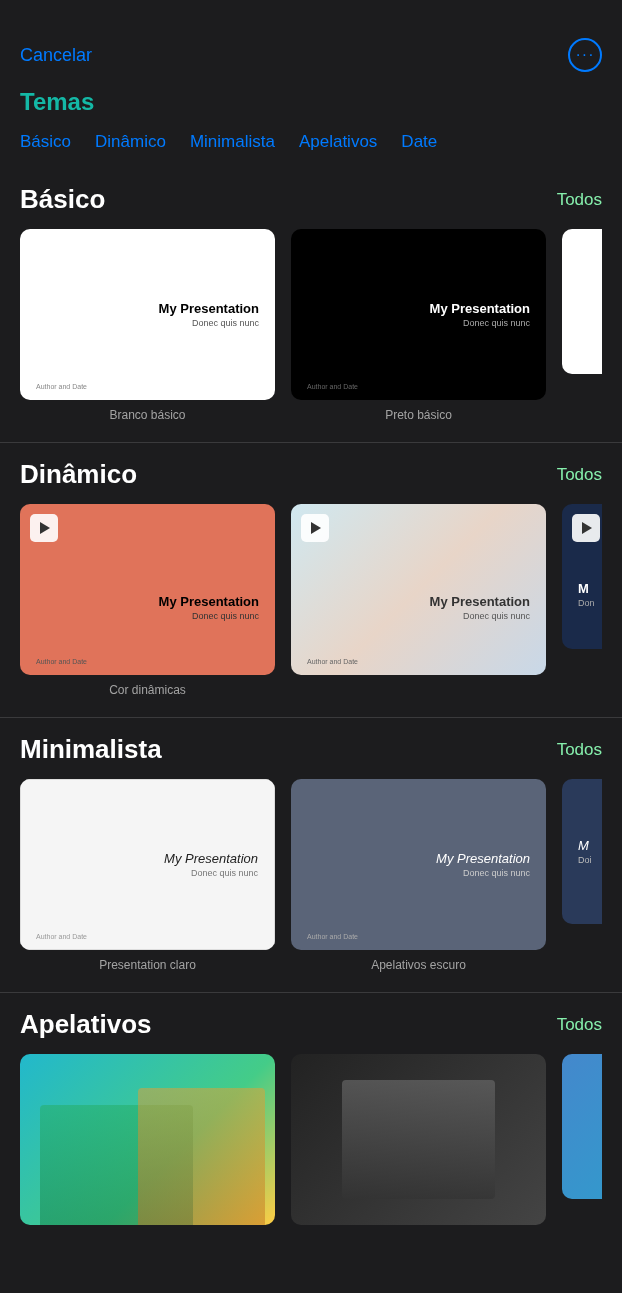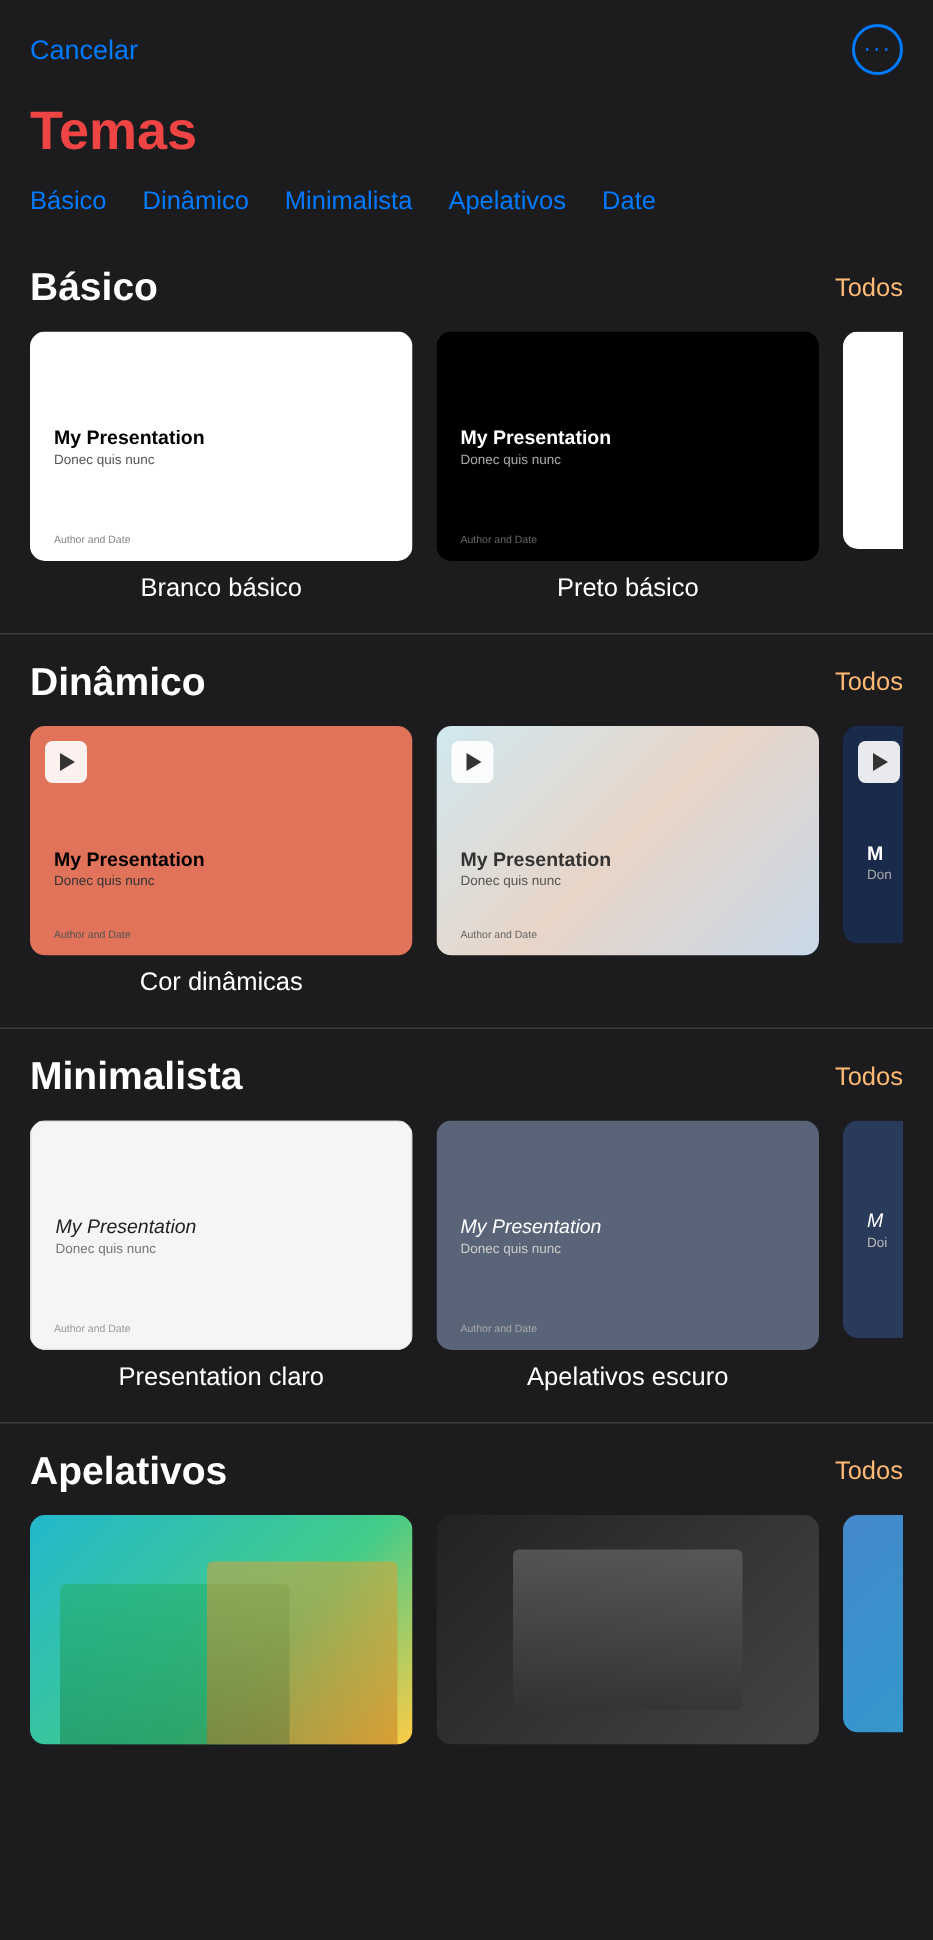--- a/index.html
+++ b/index.html
@@ -11,20 +11,21 @@
       min-height: 1293px;
       overflow-x: hidden;
     }
 
     
     .header {
       display: flex;
       justify-content: space-between;
       align-items: center;
       padding: 16px 20px 8px 20px;
+      margin-top: 22px;
     }
     .cancel-btn {
       color: #007aff;
       font-size: 18px;
       background: none;
       border: none;
       cursor: pointer;
     }
     .more-btn {
       width: 34px;
@@ -39,24 +40,24 @@
     }
     .more-dots {
       color: #007aff;
       font-size: 16px;
       letter-spacing: 1px;
       line-height: 1;
     }
 
     
     .page-title {
-      font-size: 36px;
+      font-size: 24px;
       font-weight: 800;
       padding: 8px 20px 16px 20px;
-      color: #ef4444;
+      color: #14b8a6;
     }
 
     
     .category-tabs {
       display: flex;
       gap: 24px;
       padding: 0 20px 16px 20px;
       overflow-x: hidden;
     }
     .category-tab {
@@ -77,21 +78,21 @@
       justify-content: space-between;
       align-items: center;
       margin-bottom: 14px;
     }
     .section-title {
       font-size: 26px;
       font-weight: 700;
       color: #ffffff;
     }
     .section-all {
-      color: #fdba74;
+      color: #86efac;
       font-size: 17px;
       background: none;
       border: none;
       cursor: pointer;
     }
 
     
     .templates-row {
       display: flex;
       gap: 16px;
@@ -102,29 +103,30 @@
     
     .template-card {
       display: flex;
       flex-direction: column;
       align-items: center;
       cursor: pointer;
       flex-shrink: 0;
     }
     .template-thumb {
       width: 255px;
-      height: 153px;
+      height: 171px;
       border-radius: 10px;
       overflow: hidden;
       position: relative;
       margin-bottom: 8px;
+      text-align: right;
     }
     .template-label {
-      font-size: 17px;
-      color: #ffffff;
+      font-size: 12px;
+      color: #a3a3a3;
       text-align: center;
       max-width: 255px;
     }
 
     
     .thumb-white {
       background: #ffffff;
       display: flex;
       flex-direction: column;
       justify-content: center;

